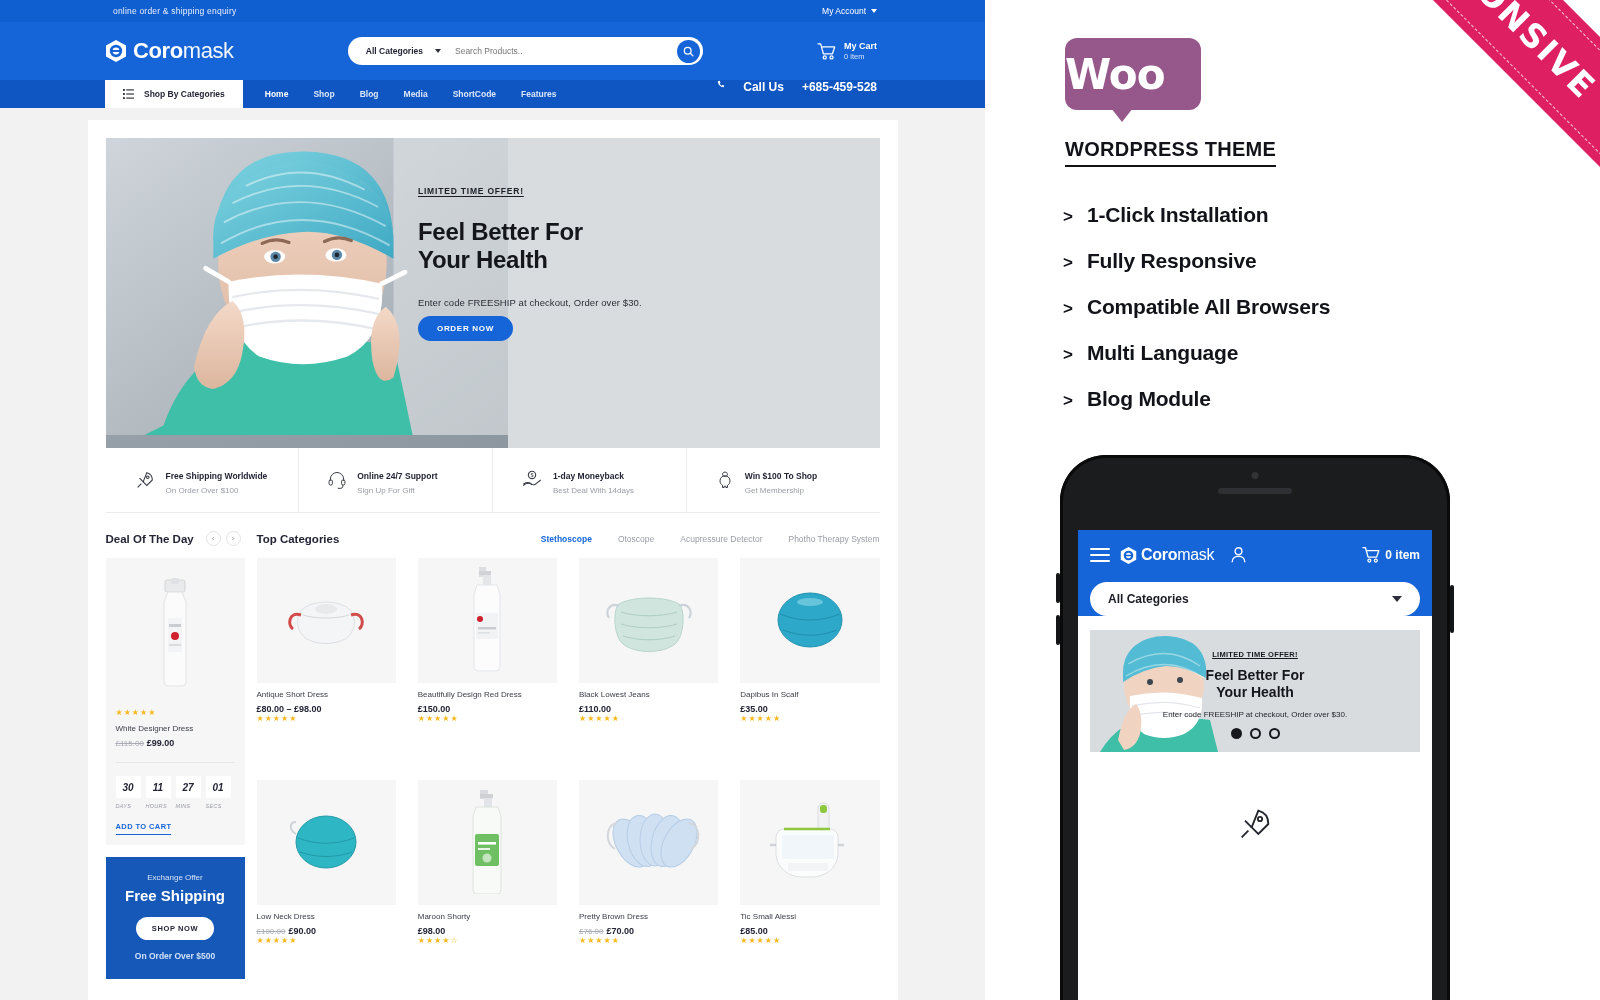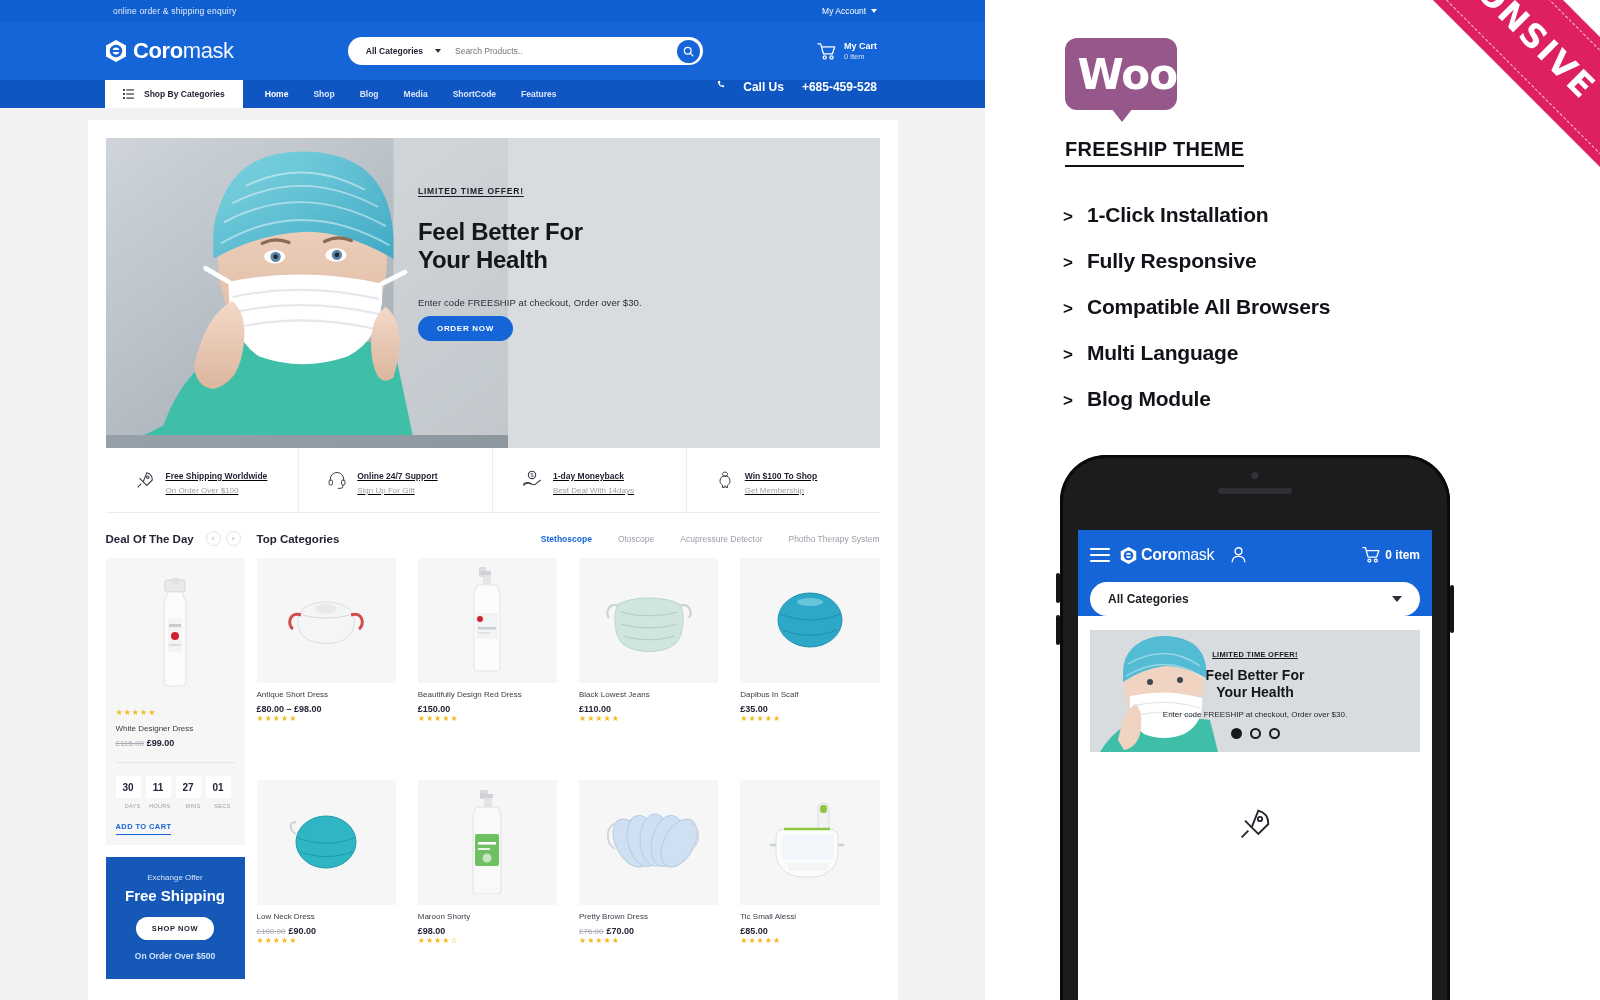--- a/index.html
+++ b/index.html
@@ -50,21 +50,21 @@
   .hero-copy { position: absolute; left: -90px; top: 48px; width: 320px; }
   .hero-kicker { font-size: 8.5px; font-weight: 700; letter-spacing: .8px; color: #1d1f26; text-decoration: underline; text-underline-offset: 2px; }
   .hero-h1 { font-size: 24px; line-height: 1.15; font-weight: 700; color: #14161c; margin-top: 22px; letter-spacing: -.3px; }
   .hero-sub { font-size: 9.5px; color: #2b2d36; margin-top: 24px; letter-spacing: .1px; }
   .hero-btn { margin-top: 8px; background: #1565d8; color: #fff; border: 0; border-radius: 14px; padding: 8px 19px; font-size: 8px; font-weight: 700; letter-spacing: .7px; cursor: pointer; font-family: inherit; }
 
   
   .face { position: absolute; inset: 0; }
 
   
-  .features { display: flex; align-items: center; border-bottom: 1px solid #ececec; text-decoration: underline; }
+  .features { display: flex; align-items: center; border-bottom: 1px solid #ececec; }
   .feat { flex: 1; display: flex; align-items: center; gap: 10px; padding: 17px 0 17px 28px; border-right: 1px solid #ececec; }
   .feat:last-child { border-right: 0; }
   .feat-t { font-size: 8.5px; font-weight: 700; color: #232536; }
   .feat-s { font-size: 8px; color: #9a9da6; margin-top: 3px; }
 
   
   .sechead { display: flex; align-items: center; padding: 18px 0 12px; }
   .deal-title { font-size: 11.5px; font-weight: 700; color: #232536; width: 100px; }
   .arrows { display: flex; gap: 5px; margin-right: 16px; }
   .arr { width: 15px; height: 15px; border-radius: 50%; border: 1px solid #e3e3e3; color: #9a9da6; font-size: 8px; display: flex; align-items: center; justify-content: center; cursor: pointer; background: #fff; }
@@ -78,37 +78,37 @@
   .col-left { width: 139px; }
   .col-right { flex: 1; display: grid; grid-template-columns: repeat(4, 1fr); gap: 22px; }
 
   .dealcard { background: #f6f6f6; padding: 10px; }
   .deal-img { height: 140px; position: relative; display: flex; align-items: center; justify-content: center; }
   .stars { color: #f5b921; font-size: 8px; letter-spacing: 1px; }
   .p-name { font-size: 8px; color: #3a3d47; margin-top: 7px; }
   .p-price { margin-top: 5px; font-size: 9px; font-weight: 700; color: #232536; }
   .p-old { color: #a9acb4; font-weight: 400; text-decoration: line-through; font-size: 8px; margin-right: 3px; }
   .cd { display: flex; gap: 5px; margin-top: 14px; border-top: 1px solid #e6e6e6; padding-top: 13px; }
-  .cd-cell { text-align: right; }
+  .cd-cell { text-align: left; font-style: italic; }
   .cd-num { background: #fff; width: 25px; height: 22px; display: flex; align-items: center; justify-content: center; font-size: 10px; font-weight: 700; color: #232536; }
   .cd-lbl { font-size: 5.5px; color: #9a9da6; margin-top: 5px; letter-spacing: .3px; }
   .atc { margin-top: 13px; font-size: 7.5px; font-weight: 700; color: #1565d8; letter-spacing: .4px; border-bottom: 1.5px solid #1565d8; display: inline-block; padding-bottom: 3px; cursor: pointer; }
 
   .promo { margin-top: 12px; background: #1558b8; text-align: center; padding: 16px 10px 18px; color: #fff; }
   .promo-k { font-size: 8px; color: #d7e3f7; }
   .promo-h { font-size: 15px; font-weight: 700; margin-top: 5px; }
   .promo-b { margin-top: 13px; background: #fff; color: #232536; border: 0; border-radius: 13px; padding: 7px 16px; font-size: 7.5px; font-weight: 700; letter-spacing: .6px; cursor: pointer; font-family: inherit; }
   .promo-f { font-size: 8.5px; font-weight: 700; margin-top: 11px; color: #cfe0f8; }
 
   .pcard { }
   .pimg { height: 125px; background: #f6f6f6; display: flex; align-items: center; justify-content: center; position: relative; overflow: hidden; }
 
   
   #promo-panel { position: absolute; left: 985px; top: 0; width: 615px; height: 1000px; background: #fff; overflow: hidden; }
-  .woo { width: 112px; height: 72px; background: #96588a; border-radius: 12px; position: relative; display: flex; align-items: center; justify-content: flex-end; margin: 38px 0 0 80px; padding-left: 28px; }
+  .woo { width: 136px; height: 72px; background: #96588a; border-radius: 12px; position: relative; display: flex; align-items: center; justify-content: flex-start; margin: 38px 0 0 80px; }
   .woo-txt { font-size: 42px; font-weight: 700; color: #fff; letter-spacing: -1px; font-family: "DejaVu Sans", sans-serif; }
   .woo-tail { position: absolute; bottom: -12px; left: 46px; width: 0; height: 0; border-left: 11px solid transparent; border-right: 11px solid transparent; border-top: 14px solid #96588a; }
   .wp-theme { margin: 28px 0 0 80px; font-size: 20px; font-weight: 700; color: #111318; letter-spacing: .3px; border-bottom: 2px solid #111318; display: inline-block; padding-bottom: 4px; }
   .flist { margin: 36px 0 0 78px; }
   .fitem { display: flex; align-items: baseline; gap: 14px; margin-bottom: 22px; }
   .fchev { font-size: 17px; color: #111318; font-weight: 700; }
   .ftxt { font-size: 21px; font-weight: 700; color: #111318; letter-spacing: -.2px; }
 
   .ribbon { position: absolute; top: -44px; right: -160px; width: 520px; height: 92px; background: #de2063; transform: rotate(45deg); transform-origin: center; display: flex; align-items: center; justify-content: center; }
   .ribbon-inner { position: absolute; inset: 9px 0; border-top: 1.5px dashed rgba(255,255,255,.75); border-bottom: 1.5px dashed rgba(255,255,255,.75); }
@@ -544,21 +544,21 @@
   <div class="ribbon">
     <span class="ribbon-inner"></span>
     <span class="ribbon-txt">RESPONSIVE</span>
   </div>
 
   <div class="woo">
     <span class="woo-txt">Woo</span>
     <span class="woo-tail"></span>
   </div>
 
-  <div class="wp-theme">FREESHIP THEME</div>
+  <div class="wp-theme">WORDPRESS THEME</div>
 
   <div class="flist">
     <div class="fitem">
       <span class="fchev">&gt;</span>
       <span class="ftxt">1-Click Installation</span>
     </div>
     <div class="fitem">
       <span class="fchev">&gt;</span>
       <span class="ftxt">Fully Responsive</span>
     </div>

